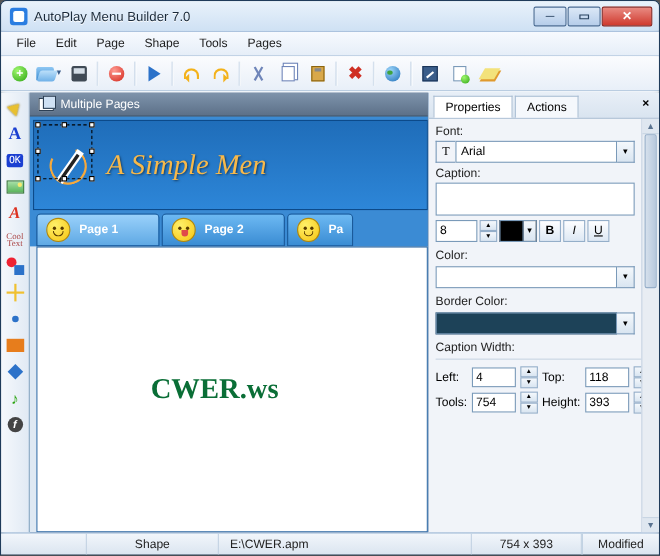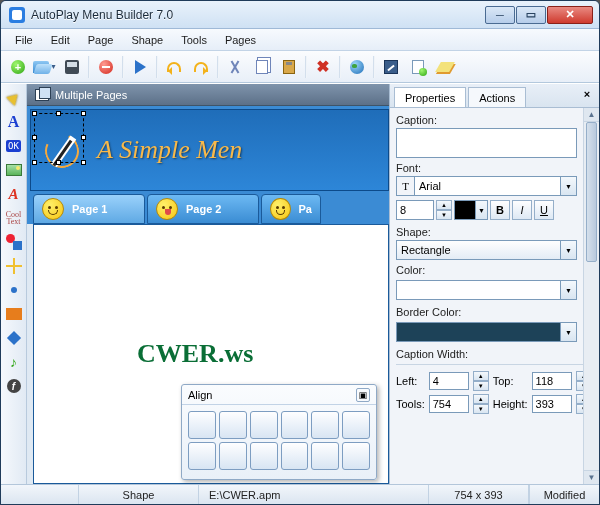--- a/index.html
+++ b/index.html
@@ -290,100 +290,71 @@
             <span class="face">
                 <span class="m"></span>
               </span>
             <span>Pa</span>
           </div>
         </div>
         <div class="page-body"></div>
         <div class="rulerV"></div>
         <div class="cwer">CWER.ws</div>
 
-        <div class="align-panel">
-          <div class="align-hd">
-            <span>Align</span>
-            <span class="x">▣</span>
-          </div>
-          <div class="align-grid">
-            <div class="abtn"></div>
-            <div class="abtn"></div>
-            <div class="abtn"></div>
-            <div class="abtn"></div>
-            <div class="abtn"></div>
-            <div class="abtn"></div>
-            <div class="abtn"></div>
-            <div class="abtn"></div>
-            <div class="abtn"></div>
-            <div class="abtn"></div>
-            <div class="abtn"></div>
-            <div class="abtn"></div>
-          </div>
-        </div>
       </div>
     </div>
 
     <div class="properties">
       <div class="ptabs">
         <div class="pt active">Properties</div>
         <div class="pt">Actions</div>
         <div class="px">×</div>
       </div>
       <div class="pbody">
         <div class="scroll">
           <div class="ar up">▲</div>
           <div class="thumb"></div>
           <div class="ar dn">▼</div>
-        </div>
-
-        <div class="fld">
-          <label>Caption:</label>
-          <input type="text" style="height: 30px;" value="">
         </div>
 
         <div class="fld">
           <label>Font:</label>
           <div style="display:flex">
             <div style="width:18px;height:20px;border:1px solid #7a9ab9;border-right:none;display:flex;align-items:center;justify-content:center;font:11px 'Times New Roman'">T</div>
             <input type="text" style="flex: 1 1 0%;" value="Arial">
             <div class="colorbar" style="margin:0">
                 <div class="dd">▼</div>
               </div>
           </div>
         </div>
+
+        <div class="fld">
+          <label>Caption:</label>
+          <input type="text" style="height: 30px;" value="">
+        </div>
         <div class="fontrow">
           <input class="sz" value="8" style="">
           <div class="spin">
               <div>▲</div>
               <div>▼</div>
             </div>
           <div class="clr">
               <span class="dd">▼</span>
             </div>
           <div class="fbtn">
               <b>B</b>
             </div>
           <div class="fbtn">
               <i>I</i>
             </div>
           <div class="fbtn">
               <u>U</u>
             </div>
         </div>
 
-        <div class="fld">
-          <label>Shape:</label>
-          <div style="display:flex">
-            <input type="text" style="flex: 1 1 0%; background: linear-gradient(rgb(254, 254, 254), rgb(228, 236, 245));" value="Rectangle">
-            <div class="colorbar" style="margin:0">
-                <div class="dd">▼</div>
-              </div>
-          </div>
-        </div>
 
         <div class="fld">
           <label>Color:</label>
         </div>
         <div class="colorbar">
           <div class="sw"></div>
           <div class="dd">▼</div>
         </div>
 
         <div class="fld">

